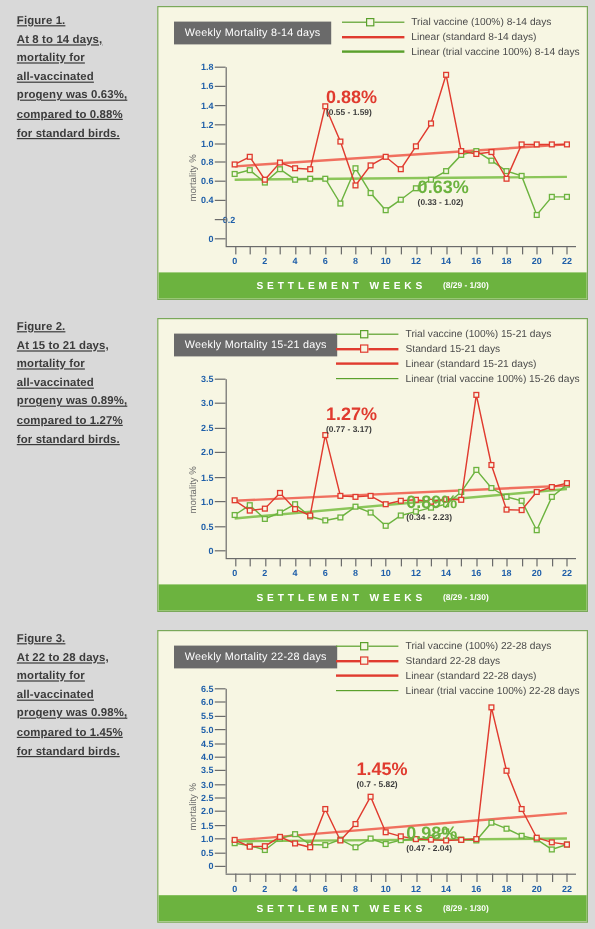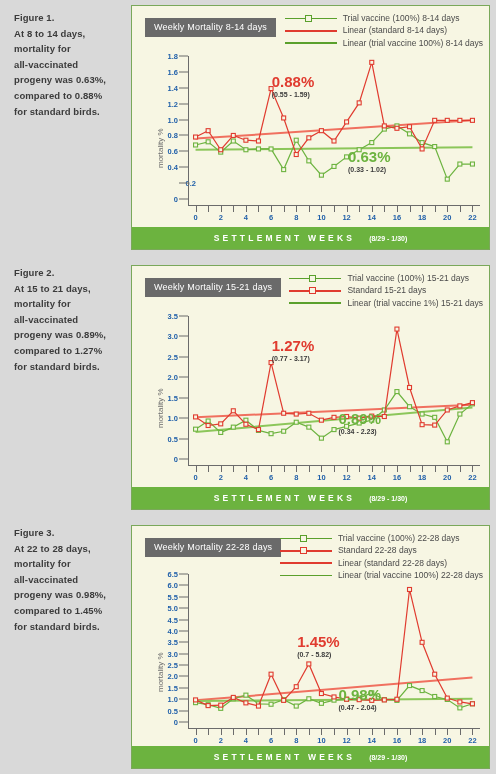--- a/index.html
+++ b/index.html
@@ -14,20 +14,21 @@
   
   .caption{
     position:absolute;
     left:14px;
     width:118px;
     color:#3b3b3b;
     font-size:9.5px;
     font-weight:bold;
     line-height:15.6px;
     letter-spacing:.1px;
+    text-decoration:underline;
   }
   .caption .ln{display:block;white-space:nowrap;}
 
   
   .panel{
     position:absolute;
     left:131px;
     width:359px;
     box-sizing:border-box;
     border:1.5px solid #7aa85a;
@@ -317,23 +318,29 @@
           </div>
           <div class="lg-row">
             <span class="lg-key">
               <span class="lg-line" style="background: rgb(224, 59, 47);"></span>
               <span class="lg-mark" style="border: 1.6px solid rgb(224, 59, 47);"></span>
             </span>
             <span class="lg-label">Standard 15-21 days</span>
           </div>
           <div class="lg-row">
             <span class="lg-key">
+              <span class="lg-line" style="background: rgb(224, 59, 47);"></span>
+            </span>
+            <span class="lg-label">Linear (standard 15-21 days)</span>
+          </div>
+          <div class="lg-row">
+            <span class="lg-key">
               <span class="lg-line" style="background: rgb(90, 160, 44);"></span>
             </span>
-            <span class="lg-label">Linear (trial vaccine 1%) 15-21 days</span>
+            <span class="lg-label">Linear (trial vaccine 100%) 15-26 days</span>
           </div>
         </div>
       <div class="ytitle" style="left:24px;top:162px;">mortality %</div>
       <div class="plot-wrap" id="plot-1" style="left:30px;top:50px;width:318px;height:165px;">
           <div class="ytick" style="top: 143px; width: 16px; right: 302px;">0</div>
           <div class="ytick-dash" style="top: 143px; left: 17px; width: 9px;"></div>
           <div class="ytick" style="top: 122.571px; width: 16px; right: 302px;">0.5</div>
           <div class="ytick-dash" style="top: 122.571px; left: 17px; width: 9px;"></div>
           <div class="ytick" style="top: 102.143px; width: 16px; right: 302px;">1.0</div>
           <div class="ytick-dash" style="top: 102.143px; left: 17px; width: 9px;"></div>

